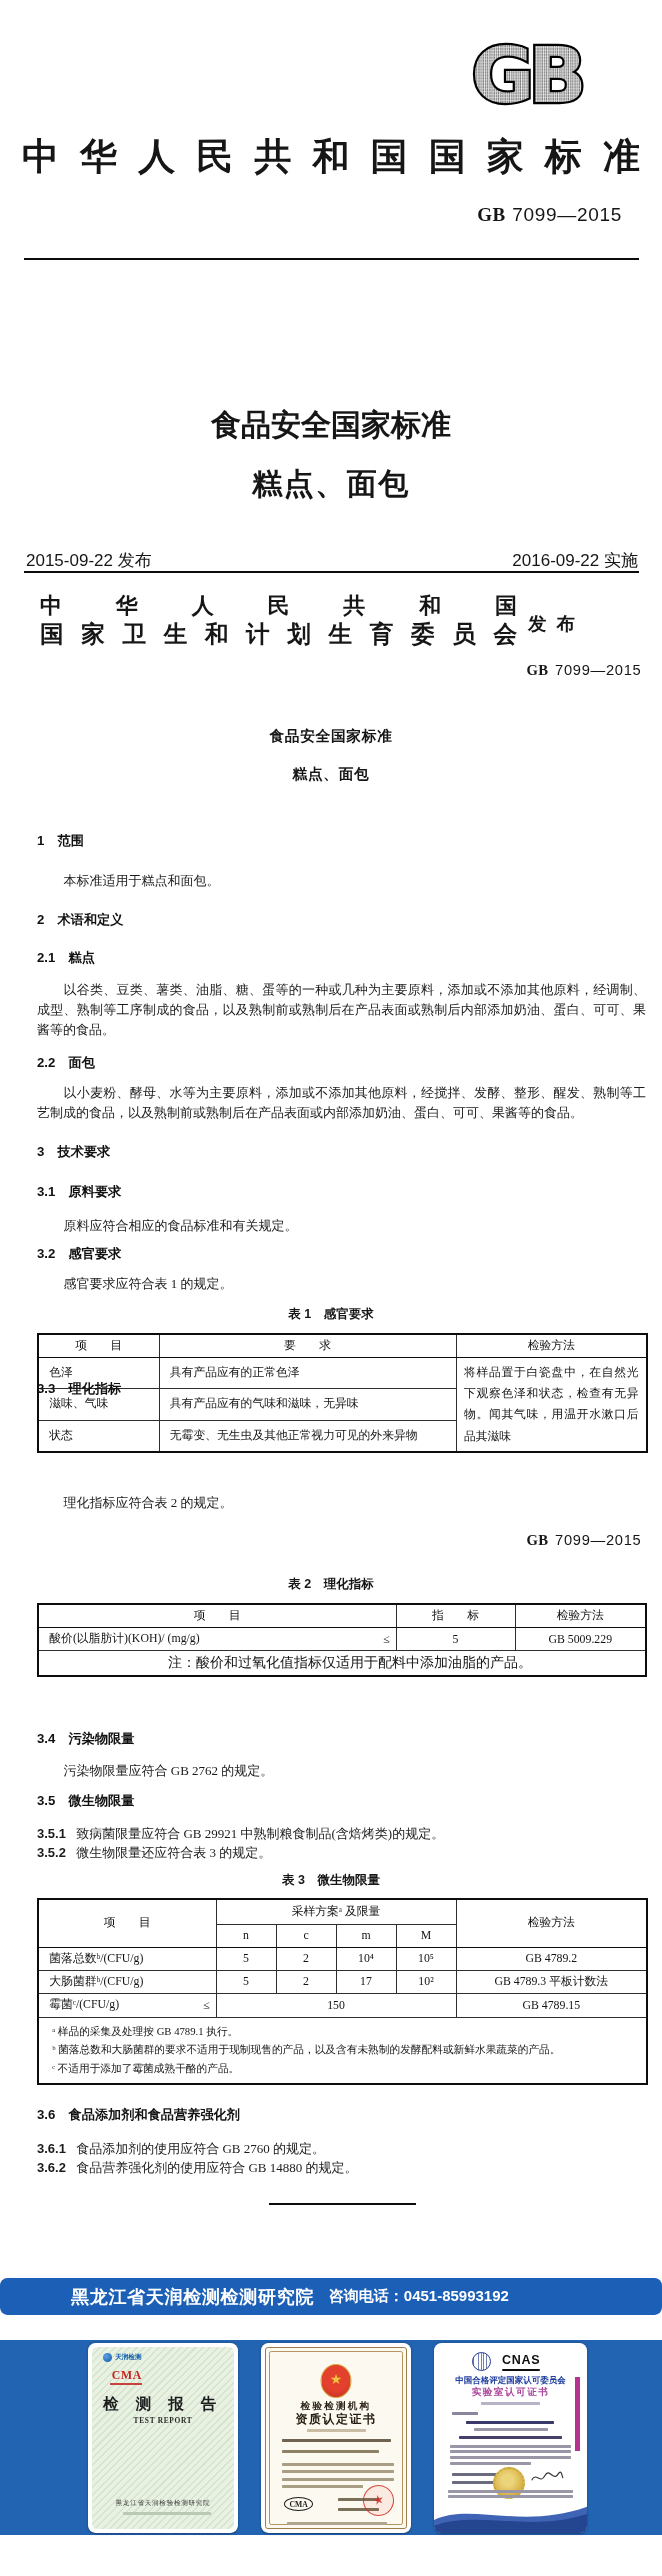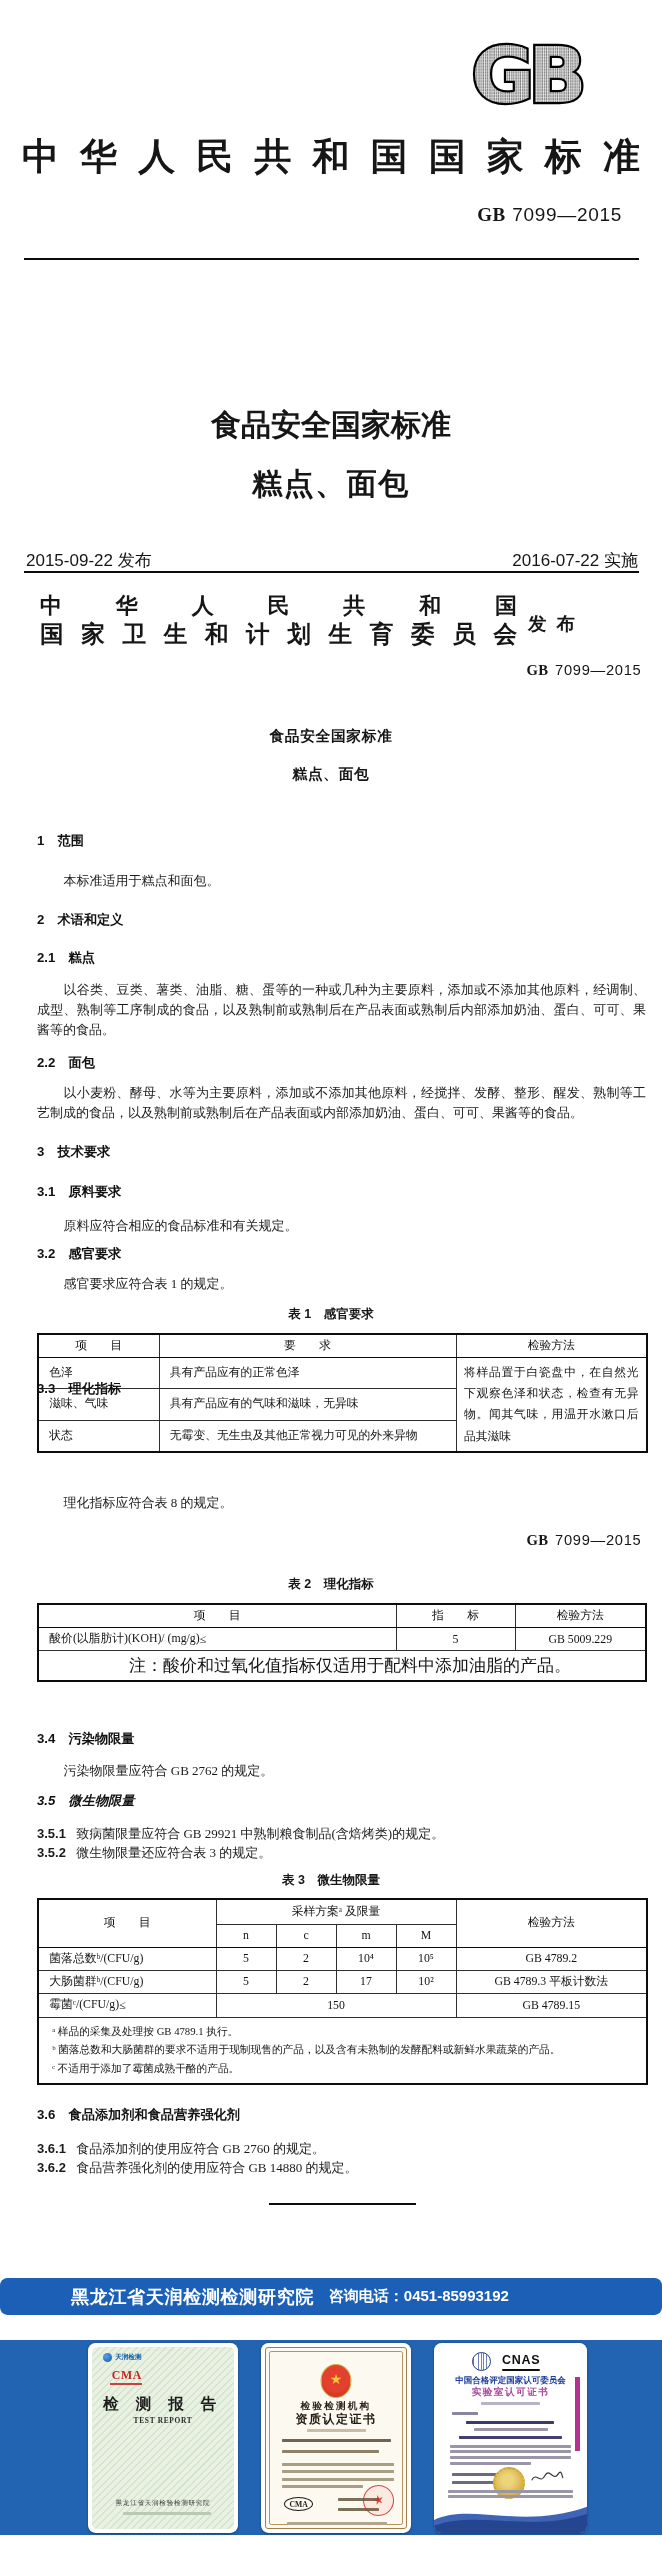--- a/index.html
+++ b/index.html
@@ -26,22 +26,22 @@
 
   
   table.gbt { border-collapse:collapse; table-layout:fixed; width:608px;
               font-size:11.8px; color:#141414; }
   table.gbt { border:2.2px solid #0c0c0c; }
   table.gbt th, table.gbt td { border:0.7px solid #2e2e2e; padding:1.5px 5.9px; text-align:center;
               font-weight:normal; overflow:hidden; }
   table.gbt tr.hdr th { border-bottom:1.8px solid #0c0c0c; }
   table.gbt td.lft { text-align:left; padding-left:10.3px; }
   table.gbt td.method { text-align:justify; padding:4.4px 7.4px; line-height:21.3px; }
-  .cellflex { display:flex; justify-content:flex-start; align-items:center; }
-  td.notecell { text-align:left; padding:2.9px 5.9px 2.9px 22px !important; font-size:17px; }
+  .cellflex { display:flex; justify-content:space-between; align-items:center; }
+  td.notecell { text-align:left; padding:2.9px 5.9px 2.9px 22px !important; font-size:14px; }
   td.fncell { text-align:left !important; padding:4.4px 7.4px 5.9px 13.2px !important; }
   td.fncell div { font-size:10.7px; line-height:18.4px; }
 
   .codewrap { font-weight:bold; letter-spacing:0.4px; white-space:nowrap; }
   .codewrap .cn { font-family:"Liberation Sans","DejaVu Sans",sans-serif; font-weight:500; margin-left:6.6px; letter-spacing:0.7px; }
 
   
   .banner { left:0; top:2278px; width:662px; height:37px; background:#1b60b6; border-radius:7.4px;
             display:flex; align-items:center; padding-left:71px; gap:14.7px; }
   .banner .org { color:#fff; font-family:"Liberation Sans","DejaVu Sans",sans-serif;
@@ -140,21 +140,21 @@
 <div class="abs codewrap" style="right:40px; top:204px; font-size:19px;">
   <span>GB</span><span class="cn">7099—2015</span>
 </div>
 
 <div class="abs rule" style="left:23.6px; top:258px; width:615px;"></div>
 
 <div class="abs center sans" style="top:405px; font-size:30px; font-weight:bold;">食品安全国家标准</div>
 <div class="abs center sans" style="top:464px; font-size:30px; font-weight:bold; letter-spacing:1.5px;">糕点、面包</div>
 
 <div class="abs sans" style="left:26px; top:549px; font-size:17px; font-weight:500;">2015-09-22 发布</div>
-<div class="abs sans" style="right:24px; top:549px; font-size:17px; font-weight:500;">2016-07-22 实施</div>
+<div class="abs sans" style="right:24px; top:549px; font-size:17px; font-weight:500;">2016-09-22 实施</div>
 
 <div class="abs rule" style="left:23.6px; top:571px; width:615px;"></div>
 
 <div class="abs char-justify" style="left:40px; top:593px; width:477px; font-size:22px; font-weight:bold; line-height:26.5px;">
     <span>中</span>
     <span>华</span>
     <span>人</span>
     <span>民</span>
     <span>共</span>
     <span>和</span>
@@ -227,21 +227,21 @@
     <td class="lft">具有产品应有的气味和滋味，无异味</td>
   </tr>
   <tr style="height:24px;">
     <td class="lft">状态</td>
     <td class="lft">无霉变、无生虫及其他正常视力可见的外来异物</td>
   </tr>
 </tbody>
   </table>
 
 <div class="abs h-sec" style="left:37px; top:1380px;">3.3　理化指标</div>
-<div class="abs body-p indent" style="top:1493px;">理化指标应符合表 8 的规定。</div>
+<div class="abs body-p indent" style="top:1493px;">理化指标应符合表 2 的规定。</div>
 
 <div class="abs codewrap" style="right:20.6px; top:1532px; font-size:14.7px;">
   <span>GB</span><span class="cn">7099—2015</span>
 </div>
 
 <div class="abs center tbl-title" style="top:1576px;">表 2　理化指标</div>
 
 <table class="gbt abs" style="left:37px; top:1603px;">
   <colgroup>
       <col style="width:358px">
@@ -266,21 +266,21 @@
   </tr>
   <tr style="height:22px;">
     <td colspan="3" class="notecell">注：酸价和过氧化值指标仅适用于配料中添加油脂的产品。</td>
   </tr>
 </tbody>
   </table>
 
 <div class="abs h-sec" style="left:37px; top:1730px;">3.4　污染物限量</div>
 <div class="abs body-p indent" style="top:1761px;">污染物限量应符合 GB 2762 的规定。</div>
 
-<div class="abs h-sec" style="left:37px; top:1792px;font-style:italic;">3.5　微生物限量</div>
+<div class="abs h-sec" style="left:37px; top:1792px;">3.5　微生物限量</div>
 <div class="abs numline" style="top:1825px;">
   <span class="num">3.5.1</span><span>致病菌限量应符合 GB 29921 中熟制粮食制品(含焙烤类)的规定。</span>
 </div>
 <div class="abs numline" style="top:1844px;">
   <span class="num">3.5.2</span><span>微生物限量还应符合表 3 的规定。</span>
 </div>
 
 <div class="abs center tbl-title" style="top:1872px;">表 3　微生物限量</div>
 
 <table class="gbt abs" style="left:37px; top:1898px;">

